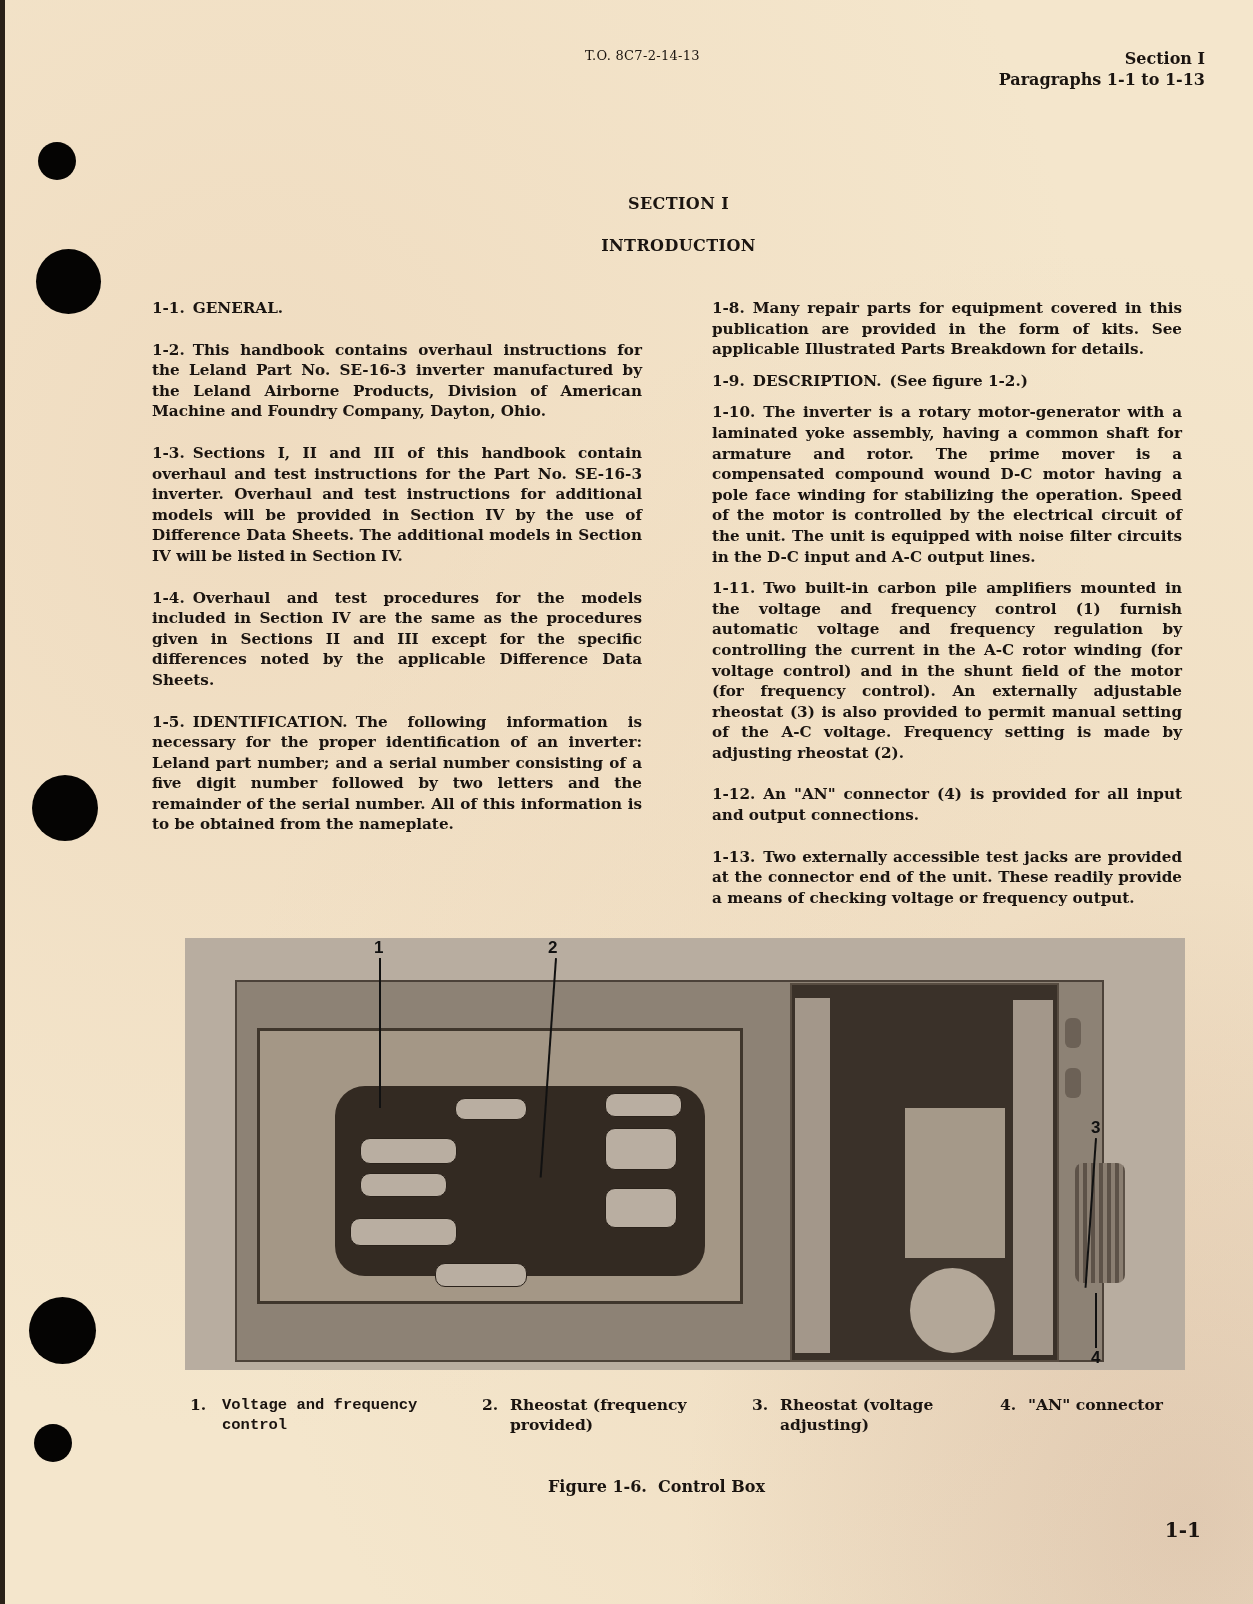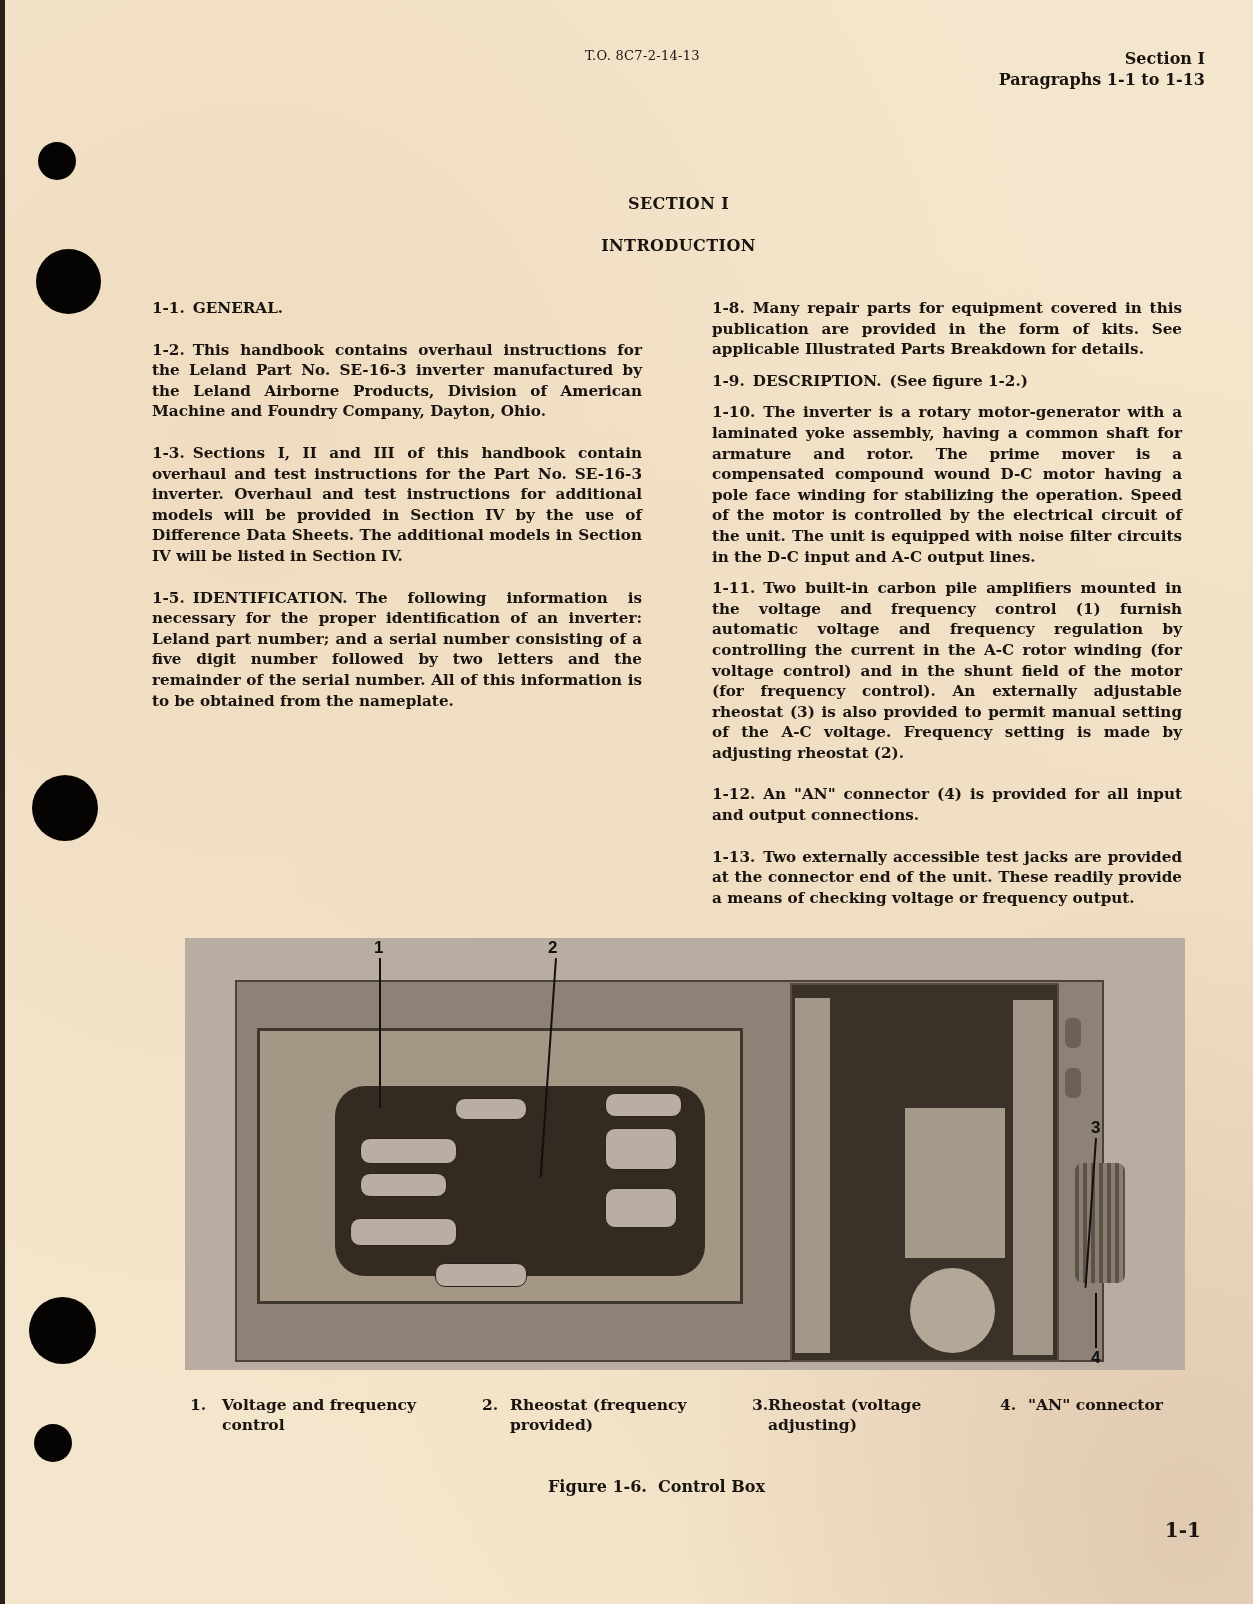--- a/index.html
+++ b/index.html
@@ -80,20 +80,23 @@
   <p class="para gap-lg">
     <span class="num">1-1.</span><span class="head">GENERAL.</span>
   </p>
   <p class="para gap-lg">
     <span class="num">1-2.</span><span>This handbook contains overhaul instructions for the Leland Part No. SE-16-3 inverter manufactured by the Leland Airborne Products, Division of American Machine and Foundry Company, Dayton, Ohio.</span>
   </p>
   <p class="para gap-lg">
     <span class="num">1-3.</span><span>Sections I, II and III of this handbook contain overhaul and test instructions for the Part No. SE-16-3 inverter. Overhaul and test instructions for additional models will be provided in Section IV by the use of Difference Data Sheets. The additional models in Section IV will be listed in Section IV.</span>
   </p>
   <p class="para gap-lg">
+    <span class="num">1-4.</span><span>Overhaul and test procedures for the models included in Section IV are the same as the procedures given in Sections II and III except for the specific differences noted by the applicable Difference Data Sheets.</span>
+  </p>
+  <p class="para gap-lg">
     <span class="num">1-5.</span><span class="head">IDENTIFICATION.</span><span>The following information is necessary for the proper identification of an inverter: Leland part number; and a serial number consisting of a five digit number followed by two letters and the remainder of the serial number. All of this information is to be obtained from the nameplate.</span>
   </p>
 </div>
 
 <div class="col right">
   <p class="para">
     <span class="num">1-8.</span><span>Many repair parts for equipment covered in this publication are provided in the form of kits. See applicable Illustrated Parts Breakdown for details.</span>
   </p>
   <p class="para">
     <span class="num">1-9.</span><span class="head">DESCRIPTION.</span><span>(See figure 1-2.)</span>
@@ -138,29 +141,29 @@
   <div class="callout" style="left:363px;top:0px;">2</div>
   <div class="leader" style="left:370px;top:20px;height:220px;transform:rotate(4deg);"></div>
   <div class="callout" style="left:906px;top:180px;">3</div>
   <div class="leader" style="left:910px;top:200px;height:150px;transform:rotate(4deg);"></div>
   <div class="callout" style="left:906px;top:410px;">4</div>
   <div class="leader" style="left:910px;top:355px;height:55px;"></div>
 </div>
 
 <div class="legend" style="left:190px;width:260px;">
   <span class="n">1.</span>
-  <span class="t" style="left:32px;width:210px;">Voltage and frequency control</span>
+  <span class="t" style="left:32px;width:210px;font-family:Liberation Mono, monospace;">Voltage and frequency control</span>
 </div>
 <div class="legend" style="left:482px;width:240px;">
   <span class="n">2.</span>
   <span class="t" style="left:28px;width:200px;">Rheostat (frequency provided)</span>
 </div>
 <div class="legend" style="left:752px;width:220px;">
   <span class="n">3.</span>
-  <span class="t" style="left:16px;width:170px;">Rheostat (voltage adjusting)</span>
+  <span class="t" style="left:28px;width:170px;">Rheostat (voltage adjusting)</span>
 </div>
 <div class="legend" style="left:1000px;width:200px;">
   <span class="n">4.</span>
   <span class="t" style="left:28px;width:170px;">"AN" connector</span>
 </div>
 
 <div class="fig-caption" style="white-space:pre;">Figure 1-6.  Control Box</div>
 <div class="page-num">1-1</div>
 
 </body></html>

